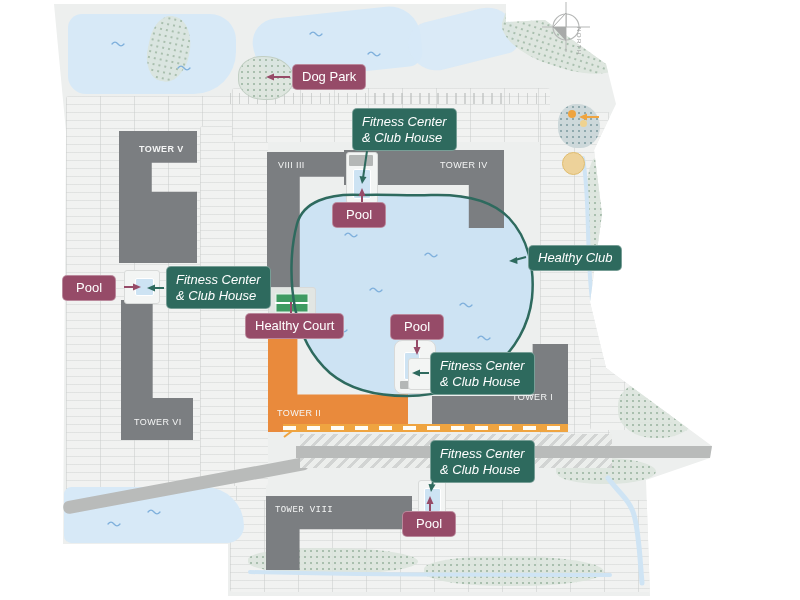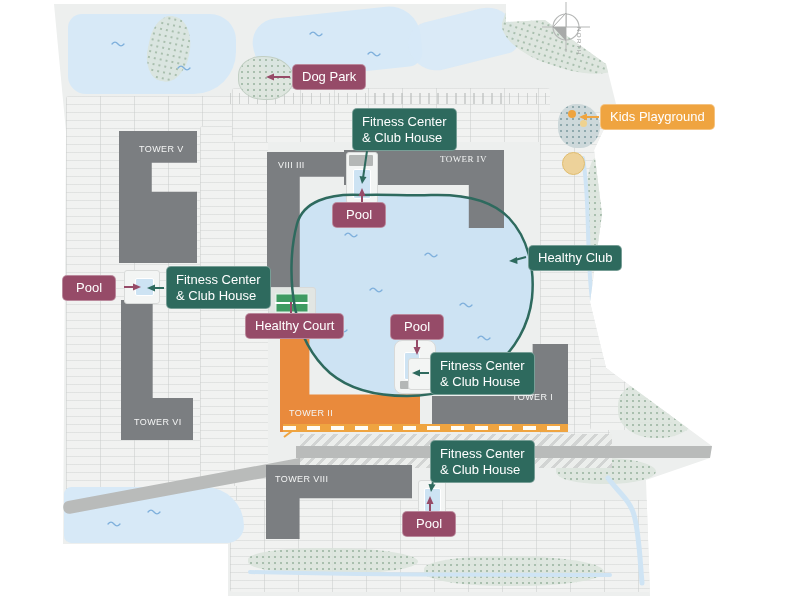--- a/index.html
+++ b/index.html
@@ -35,21 +35,21 @@
     box-shadow:0 0 0 3px rgba(198,201,200,.45);}
   .tower.orange{background:var(--c-tower-orange);}
   .tlabel{position:absolute;color:#F4F5F5;font-size:9px;letter-spacing:.4px;white-space:nowrap;}
   .pad{position:absolute;background:#F3F5F4;border:1px solid #D8DAD9;border-radius:3px;}
   .pool-water{position:absolute;background:var(--c-water);border:1px solid #FFF;border-radius:2px;}
   .block{position:absolute;background:#B4B7B6;border-radius:1px;}
   
   .badge{position:absolute;color:#FFF;font-size:13px;line-height:1.2;padding:4px 9px;
     border-radius:5px;white-space:nowrap;border:1px solid rgba(255,255,255,.35);z-index:30;}
   .badge.purple{background:var(--c-badge-purple);}
-  .badge.teal{background:var(--c-badge-teal);}
+  .badge.teal{background:var(--c-badge-teal);font-style:italic;}
   .badge.orange{background:var(--c-badge-orange);}
   .badge.two-line{padding:5px 9px;}
   svg{display:block;}
   #lake-layer,#overlay{position:absolute;left:0;top:0;pointer-events:none;}
   #overlay{z-index:20;}
   #compass{position:absolute;left:540px;top:0;width:52px;height:54px;z-index:30;}
 </style>
 </head>
 <body>
 
@@ -100,44 +100,44 @@
         <path d="m178 68 c2 -2.5 4 -2.5 6 0 c2 2.5 4 2.5 6 0"></path>
         <path d="m310 34 c2 -2.5 4 -2.5 6 0 c2 2.5 4 2.5 6 0"></path>
         <path d="m368 54 c2 -2.5 4 -2.5 6 0 c2 2.5 4 2.5 6 0"></path>
         <path d="m148 512 c2 -2.5 4 -2.5 6 0 c2 2.5 4 2.5 6 0"></path>
         <path d="m108 524 c2 -2.5 4 -2.5 6 0 c2 2.5 4 2.5 6 0"></path>
       </g>
     </svg>
 
     <div class="tower" style="left:119px;top:131px;width:78px;height:132px;
          clip-path:polygon(0 0,100% 0,100% 24%,42% 24%,42% 46%,100% 46%,100% 100%,0 100%);">
-      <div class="tlabel" style="left:20px;top:13px;">TOWER V</div>
+      <div class="tlabel" style="left:20px;top:13px;font-weight:bold;">TOWER V</div>
     </div>
     <div class="tower" style="left:121px;top:300px;width:72px;height:140px;
          clip-path:polygon(0 0,44% 0,44% 70%,100% 70%,100% 100%,0 100%);text-align:right;">
       <div class="tlabel" style="left:13px;top:117px;">TOWER VI</div>
     </div>
     <div class="tower" style="left:267px;top:152px;width:78px;height:138px;
          clip-path:polygon(0 0,100% 0,100% 18%,42% 18%,42% 100%,0 100%);">
       <div class="tlabel" style="left:11px;top:8px;">VIII III</div>
     </div>
     <div class="tower" style="left:344px;top:150px;width:160px;height:78px;
          clip-path:polygon(0 0,100% 0,100% 100%,78% 100%,78% 45%,0 45%);">
-      <div class="tlabel" style="left:96px;top:4px;font-family:Liberation Serif, serif;">TOWER IV</div>
-    </div>
-    <div class="tower orange" style="left:280px;top:315px;width:140px;height:117px;
+      <div class="tlabel" style="left:96px;top:10px;">TOWER IV</div>
+    </div>
+    <div class="tower orange" style="left:268px;top:315px;width:140px;height:117px;
          clip-path:polygon(0 0,21% 0,21% 68%,100% 68%,100% 100%,0 100%);text-decoration:underline;">
       <div class="tlabel" style="left:9px;top:93px;">TOWER II</div>
     </div>
     <div class="tower" style="left:432px;top:344px;width:136px;height:84px;
          clip-path:polygon(74% 0,100% 0,100% 100%,0 100%,0 62%,74% 62%);">
       <div class="tlabel" style="left:80px;top:48px;">TOWER I</div>
     </div>
-    <div class="tower" style="left:266px;top:465px;width:146px;height:74px;
-         clip-path:polygon(0 0,100% 0,100% 45%,23% 45%,23% 100%,0 100%);">
+    <div class="tower" style="left:266px;top:496px;width:146px;height:74px;
+         clip-path:polygon(0 0,100% 0,100% 45%,23% 45%,23% 100%,0 100%);font-family:Liberation Mono, monospace;">
       <div class="tlabel" style="left:9px;top:9px;">TOWER VIII</div>
     </div>
 
     <div class="pad" style="left:346px;top:152px;width:30px;height:50px;">
       <div class="block" style="left:2px;top:2px;width:24px;height:11px;"></div>
       <div class="pool-water" style="left:6px;top:16px;width:16px;height:28px;"></div>
     </div>
     <div class="pad" style="left:124px;top:270px;width:34px;height:32px;">
       <div class="pool-water" style="left:10px;top:7px;width:17px;height:16px;"></div>
     </div>
@@ -199,21 +199,20 @@
     </g>
 
     <g stroke="#EFA440" stroke-width="2" fill="#EFA440">
       <line x1="599" y1="117" x2="585" y2="117"></line>
         <polygon points="579,117 587,113.5 587,120.5" stroke="none"></polygon>
       <line x1="284" y1="437" x2="292" y2="431"></line>
     </g>
   </svg>
 
   <div class="badge purple" style="left:292px;top:64px;">Dog Park</div>
-  <div class="badge orange" style="left:600px;top:104px;">Kids Playground</div>
   <div class="badge teal two-line" style="left:352px;top:108px;">
     <div>Fitness Center</div>
     <div>&amp; Club House</div>
   </div>
   <div class="badge purple" style="left:332px;top:202px;padding:4px 13px;">Pool</div>
   <div class="badge purple" style="left:62px;top:275px;padding:4px 13px;">Pool</div>
   <div class="badge teal two-line" style="left:166px;top:266px;">
     <div>Fitness Center</div>
     <div>&amp; Club House</div>
   </div>

